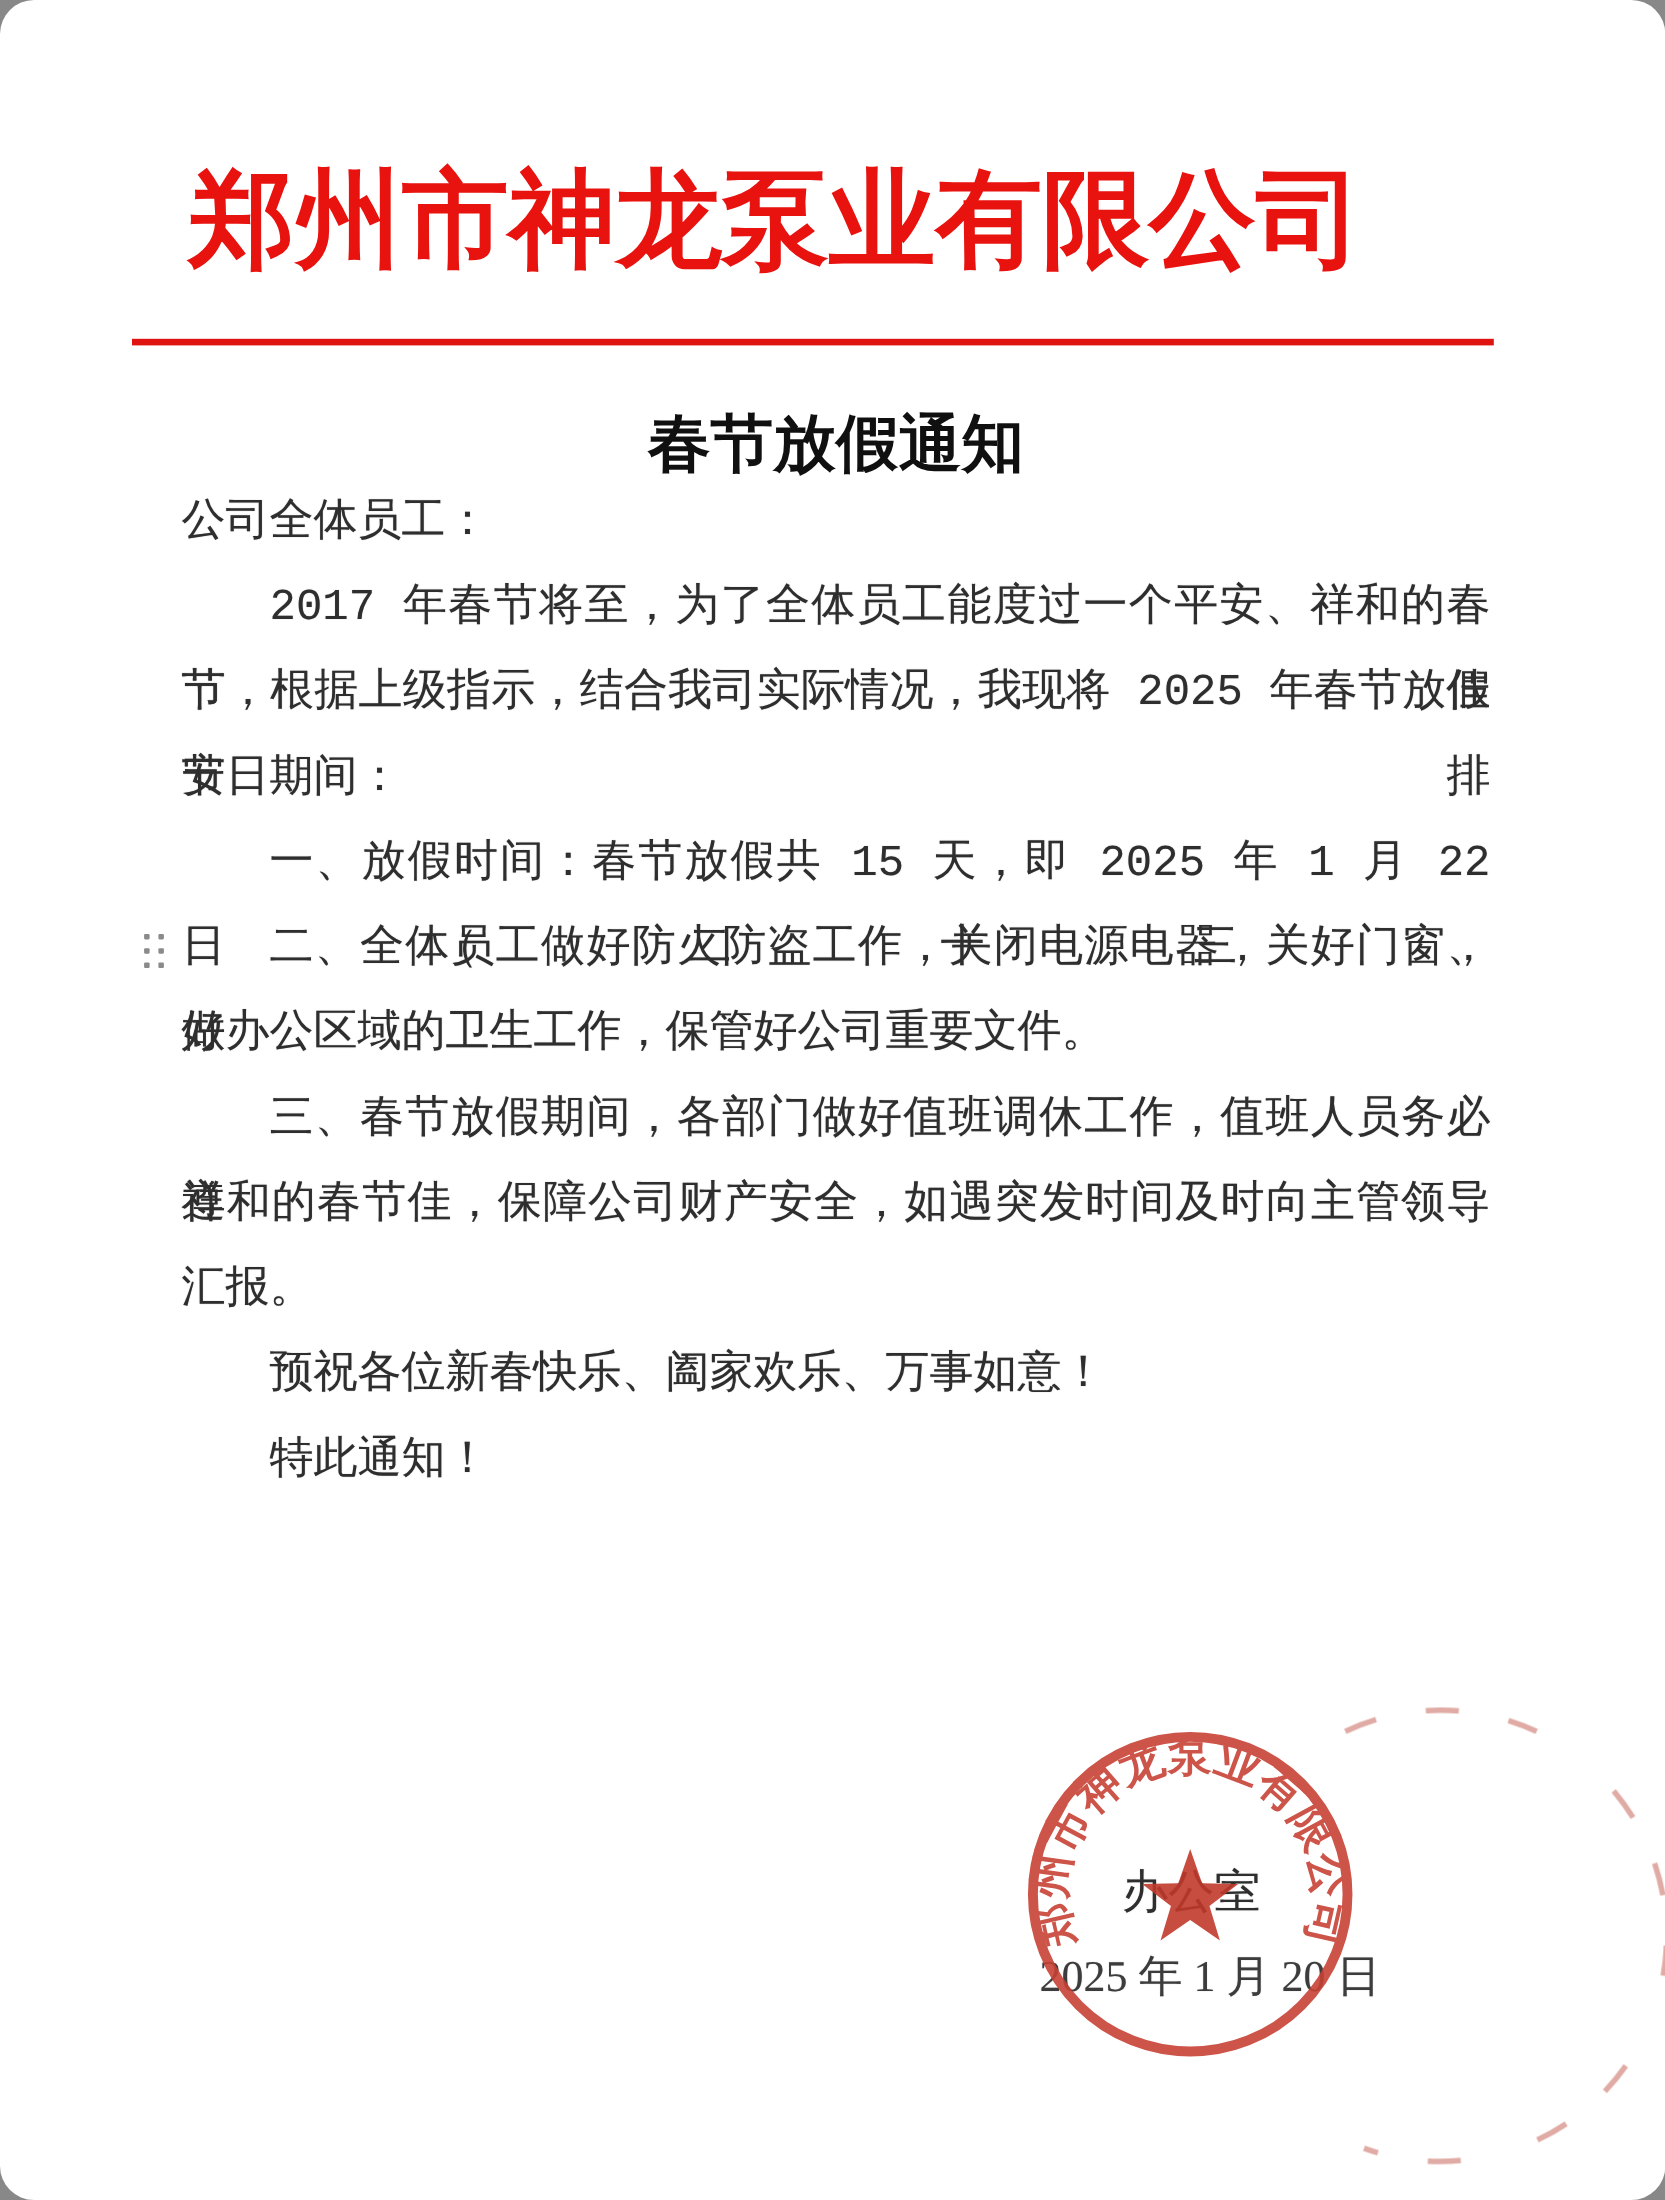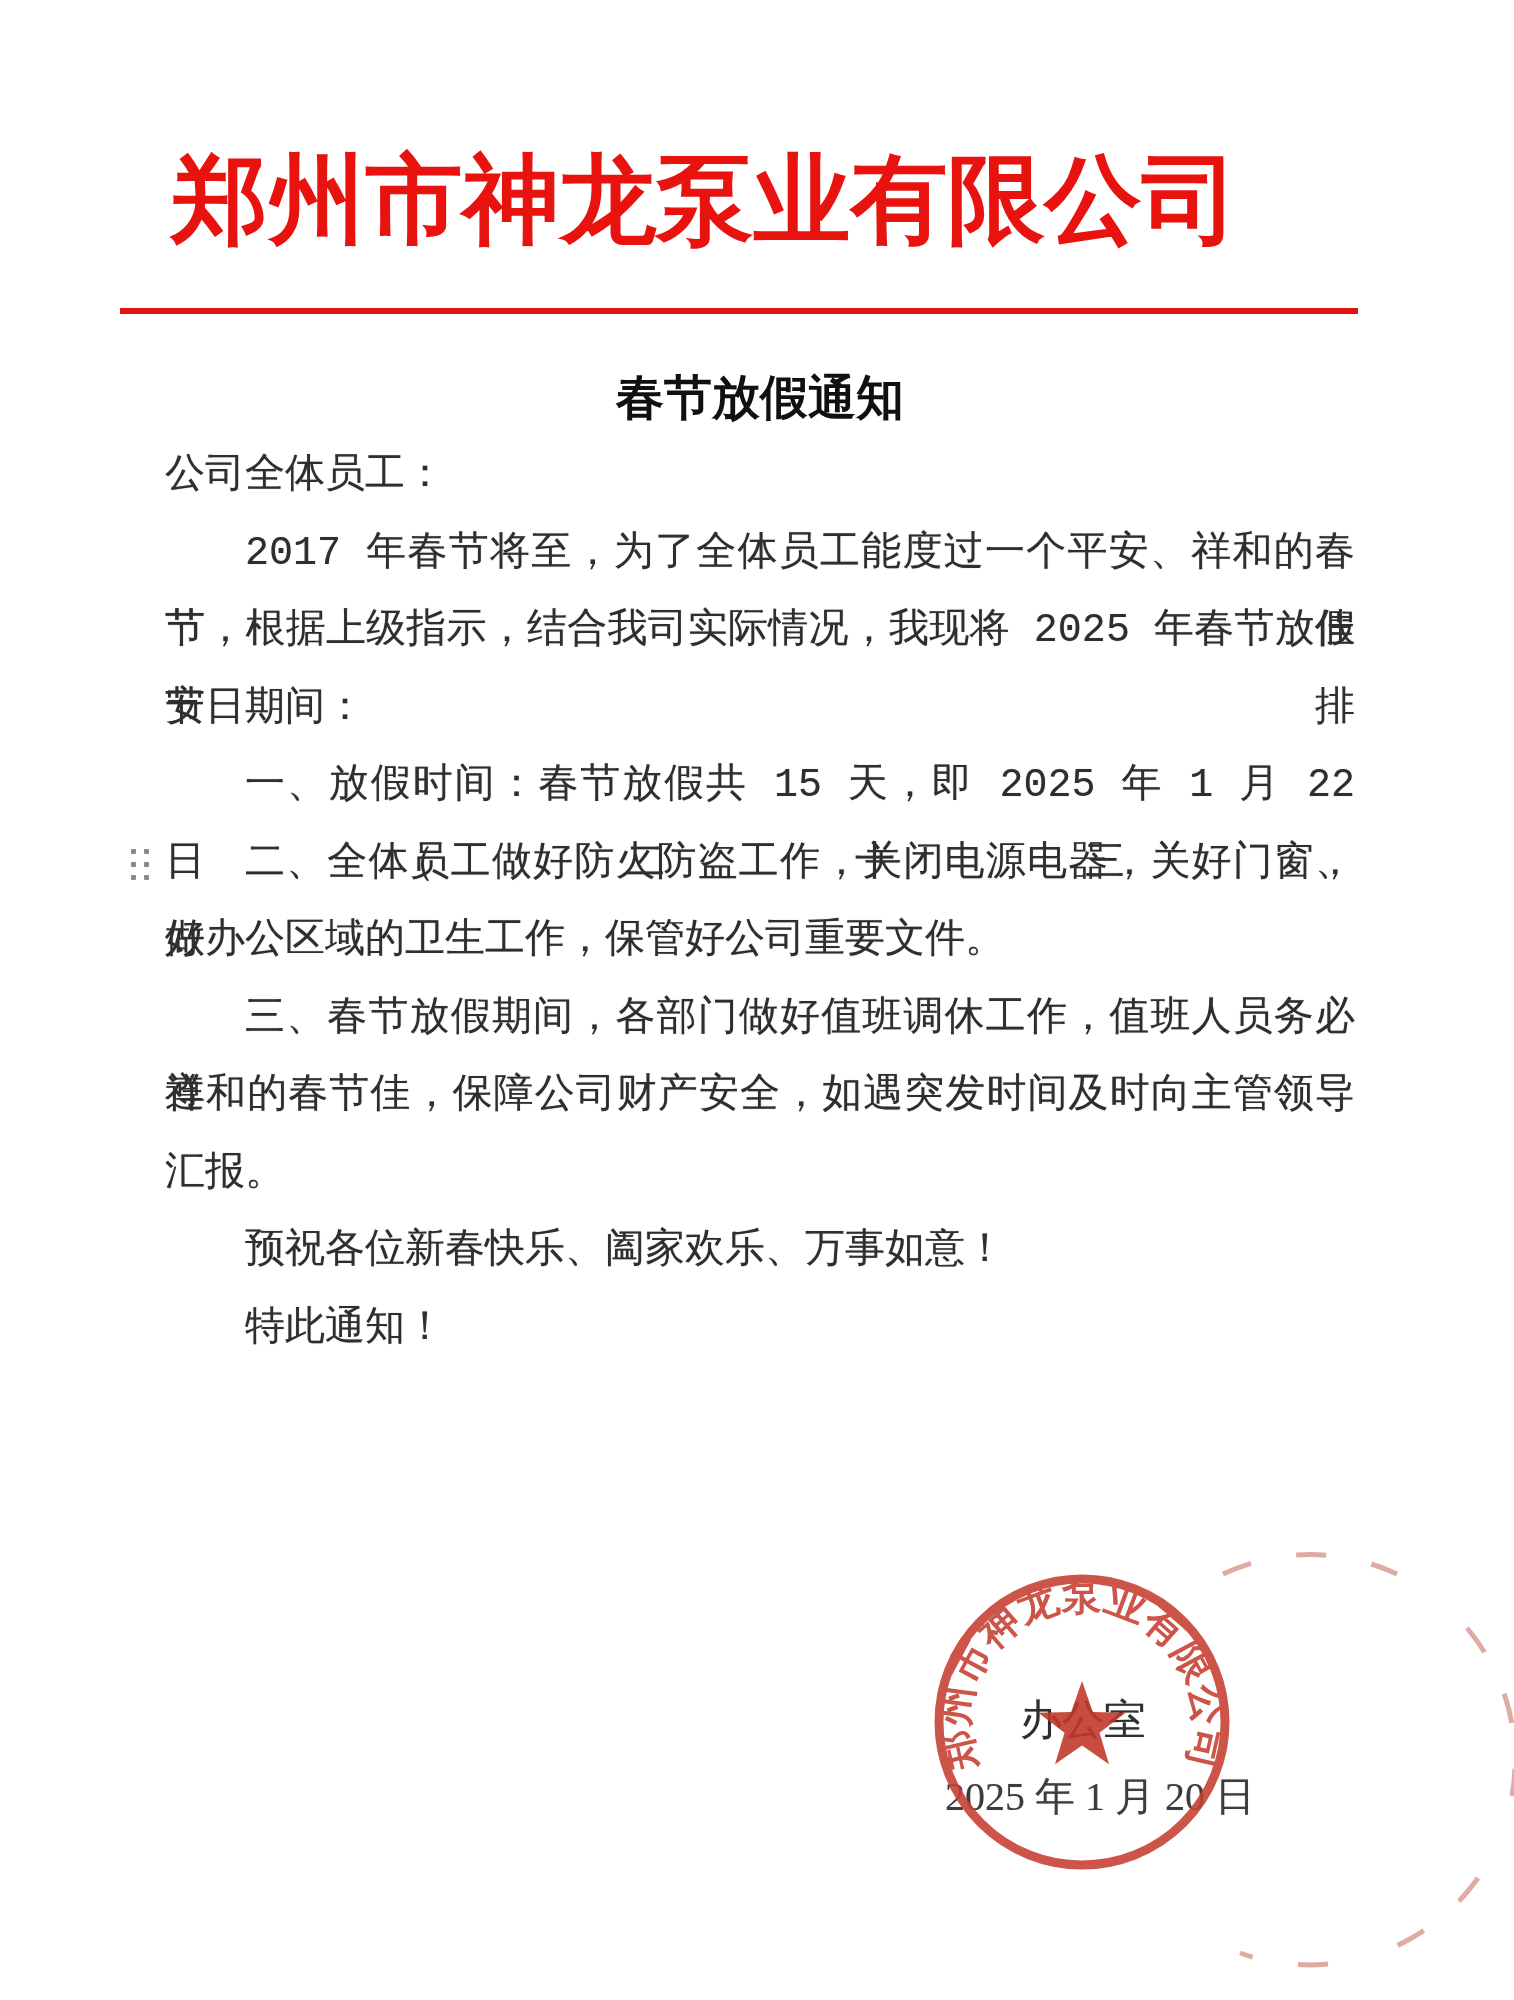--- a/index.html
+++ b/index.html
@@ -3,38 +3,39 @@
 <meta charset="utf-8">
 <style>
   html,body { margin:0; padding:0; background:#888; }
   .page {
     position:relative;
     width:1514px; height:2000px;
     margin:0 auto;
     background:#ffffff;
     overflow:hidden;
     font-family:"Liberation Serif","DejaVu Serif",serif;
+    border-radius:31px;
   }
   .company-title {
     position:absolute; left:0; top:136px; width:1410px;
     text-align:center;
     font-size:97px; font-weight:700;
     color:#e8120f;
     letter-spacing:0px;
     white-space:nowrap;
   }
   .divider {
     position:absolute; left:120px; top:308px;
     width:1238px; height:6px;
     background:#df1310;
   }
   .notice-title {
     position:absolute; left:165px; top:366px; width:1190px;
     text-align:center;
-    font-size:48px; font-weight:700;
+    font-size:57px; font-weight:700;
     color:#101010;
   }
   .body-block {
     position:absolute; left:165px; top:437px; width:1190px;
     font-size:40px; color:#2e2e2e;
     text-shadow:0 0 1px rgba(60,60,60,.45);
     font-family:Liberation Mono, monospace;
   }
   .line {
     height:77.5px; line-height:77.5px;

